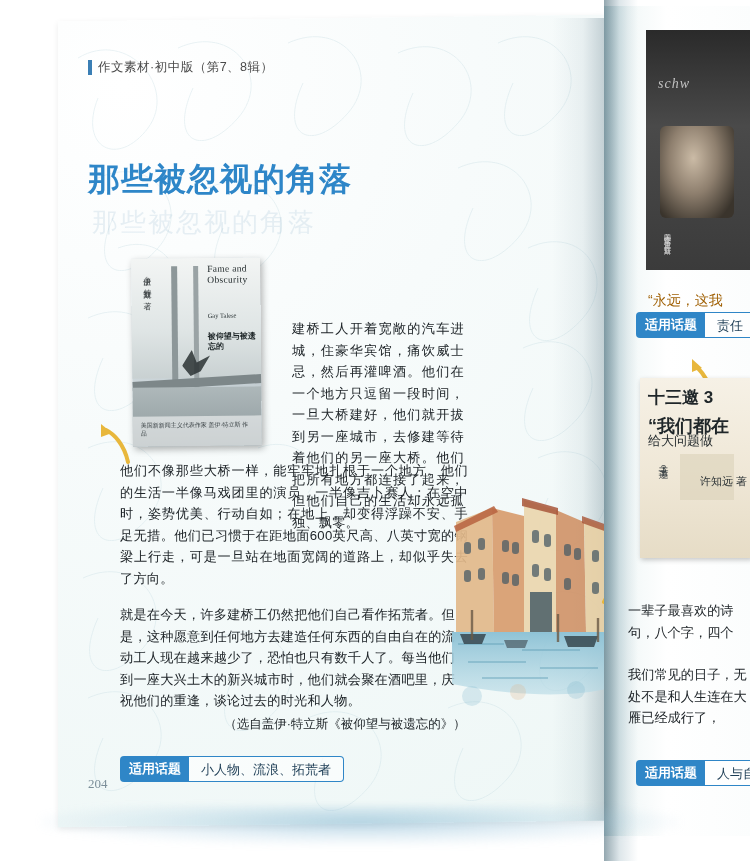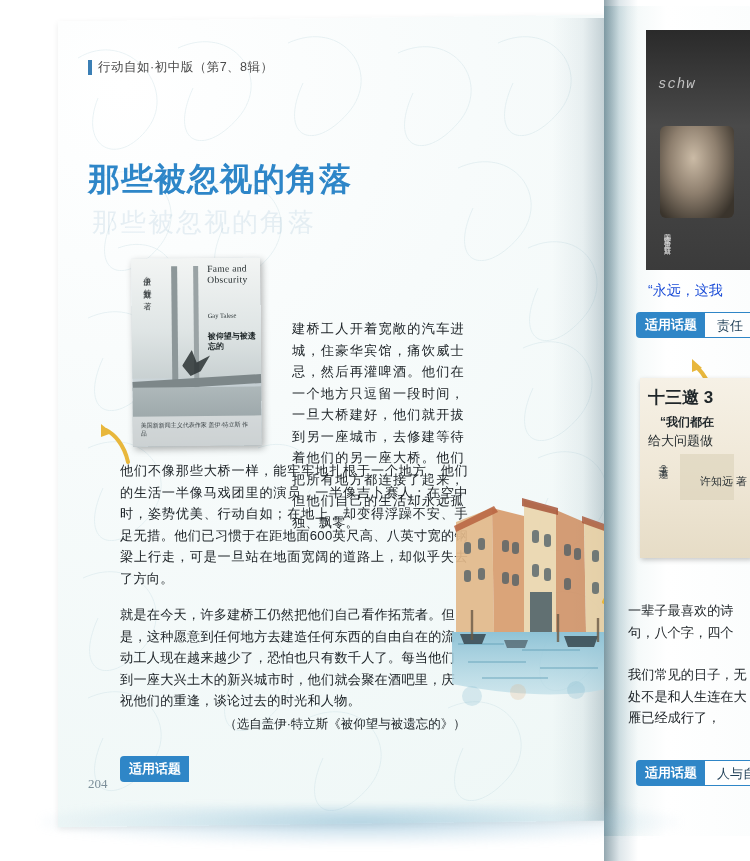--- a/index.html
+++ b/index.html
@@ -319,21 +319,21 @@
   .rp-photo {
     position: absolute;
     left: 646px; top: 30px;
     width: 108px; height: 240px;
     background: linear-gradient(to bottom, #2a2a2a 0%, #4a4a4a 40%, #3b3b3b 100%);
     overflow: hidden;
   }
   .rp-photo-handwriting {
     position: absolute;
     left: 12px; top: 46px;
-    font-family: Liberation Mono, monospace;
+    font-family: Liberation Serif, serif;
     font-style: italic;
     font-size: 14px;
     color: #d8d8d8;
     opacity: 0.85;
     letter-spacing: 1px;
     white-space: nowrap;
   }
   .rp-portrait {
     position: absolute;
     left: 14px; top: 96px;
@@ -344,23 +344,23 @@
   .rp-photo-caption {
     position: absolute;
     left: 16px; top: 198px;
     font-size: 7px;
     color: #cfcfcf;
     writing-mode: vertical-rl;
     letter-spacing: 1px;
   }
   .rp-quote {
     position: absolute;
-    left: 648px; top: 282px;
+    left: 648px; top: 292px;
     font-size: 14px;
-    color: #1d4ed8;
+    color: #a16207;
     white-space: nowrap;
   }
   .rp-tag1 {
     position: absolute;
     left: 636px; top: 312px;
     display: flex; height: 26px;
   }
   .rp-book {
     position: absolute;
     left: 640px; top: 378px;
@@ -368,22 +368,22 @@
     background: linear-gradient(to bottom, #f6f1e6 0%, #efe7d6 55%, #e6dcc6 100%);
     box-shadow: 1px 2px 5px rgba(0,0,0,0.22);
     overflow: hidden;
   }
   .rp-book-title {
     position: absolute; left: 8px; top: 8px;
     font-size: 17px; font-weight: bold; color: #1f2629;
     white-space: nowrap;
   }
   .rp-book-line1 {
-    position: absolute; left: 20px; top: 36px;
-    font-size: 12px; font-weight: bold; color: #1f2629; white-space: nowrap;
+    position: absolute; left: 8px; top: 36px;
+    font-size: 18px; font-weight: bold; color: #1f2629; white-space: nowrap;
   }
   .rp-book-line2 {
     position: absolute; left: 8px; top: 54px;
     font-size: 13px; font-weight: normal; color: #1f2629; white-space: nowrap;
   }
   .rp-book-side {
     position: absolute; left: 16px; top: 80px;
     font-size: 10px; color: #3c4346;
     writing-mode: vertical-rl; text-orientation: upright;
     letter-spacing: 2px;
@@ -455,21 +455,21 @@
             <path d="M60 230 C 100 215, 130 250, 110 275"></path>
             <path d="M200 430 C 240 415, 270 450, 250 475"></path>
           </g>
         </svg>
 
         <div class="gutter-shade"></div>
       </div>
     </div>
 
     <div class="header-rule"></div>
-    <div class="header-text">行动自如·初中版（第7、8辑）</div>
+    <div class="header-text">作文素材·初中版（第7、8辑）</div>
 
     <div class="ghost-text">那些被忽视的角落</div>
 
     <div class="title-sub">那些被忽视的角落</div>
 
     <div class="book-cover">
       <div class="cover-sky"></div>
       <div class="cover-bridge"></div>
       <div class="cover-bridge2"></div>
       <div class="cover-deck"></div>
@@ -563,20 +563,21 @@
       </g>
     </svg>
 
     <svg class="arrow-right" viewBox="0 0 34 48">
       <path d="M6 46 C 14 30, 22 20, 28 12" stroke="#e8b73c" stroke-width="4" fill="none" stroke-linecap="round"></path>
       <path d="M31 4 L32 18 L22 11 Z" fill="#e8b73c"></path>
     </svg>
 
     <div class="tag-row">
       <div class="tag-label">适用话题</div>
+      <div class="tag-value">小人物、流浪、拓荒者</div>
     </div>
 
     <div class="page-number">204</div>
 
     <div class="right-page"></div>
     <div class="right-curve-shadow"></div>
 
     <div class="rp-photo">
       <div class="rp-photo-handwriting">schw</div>
       <div class="rp-portrait"></div>

